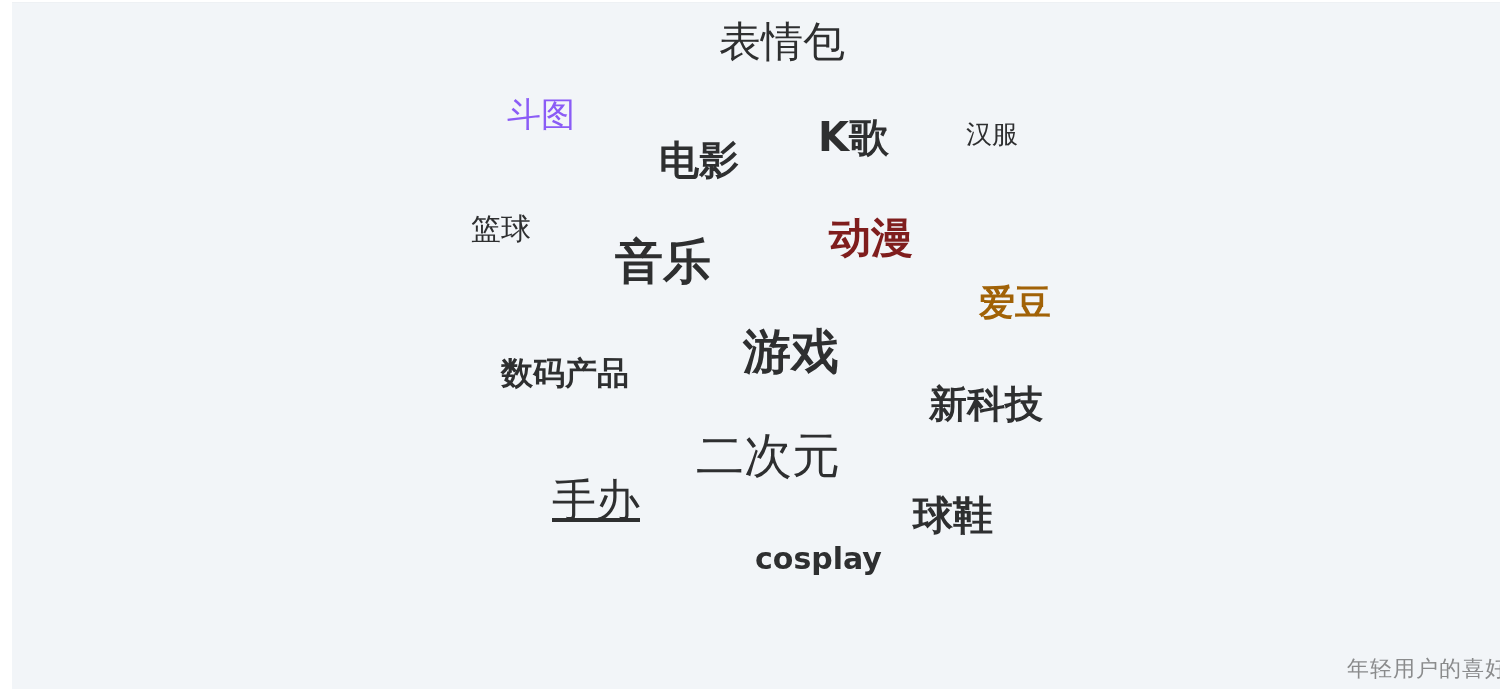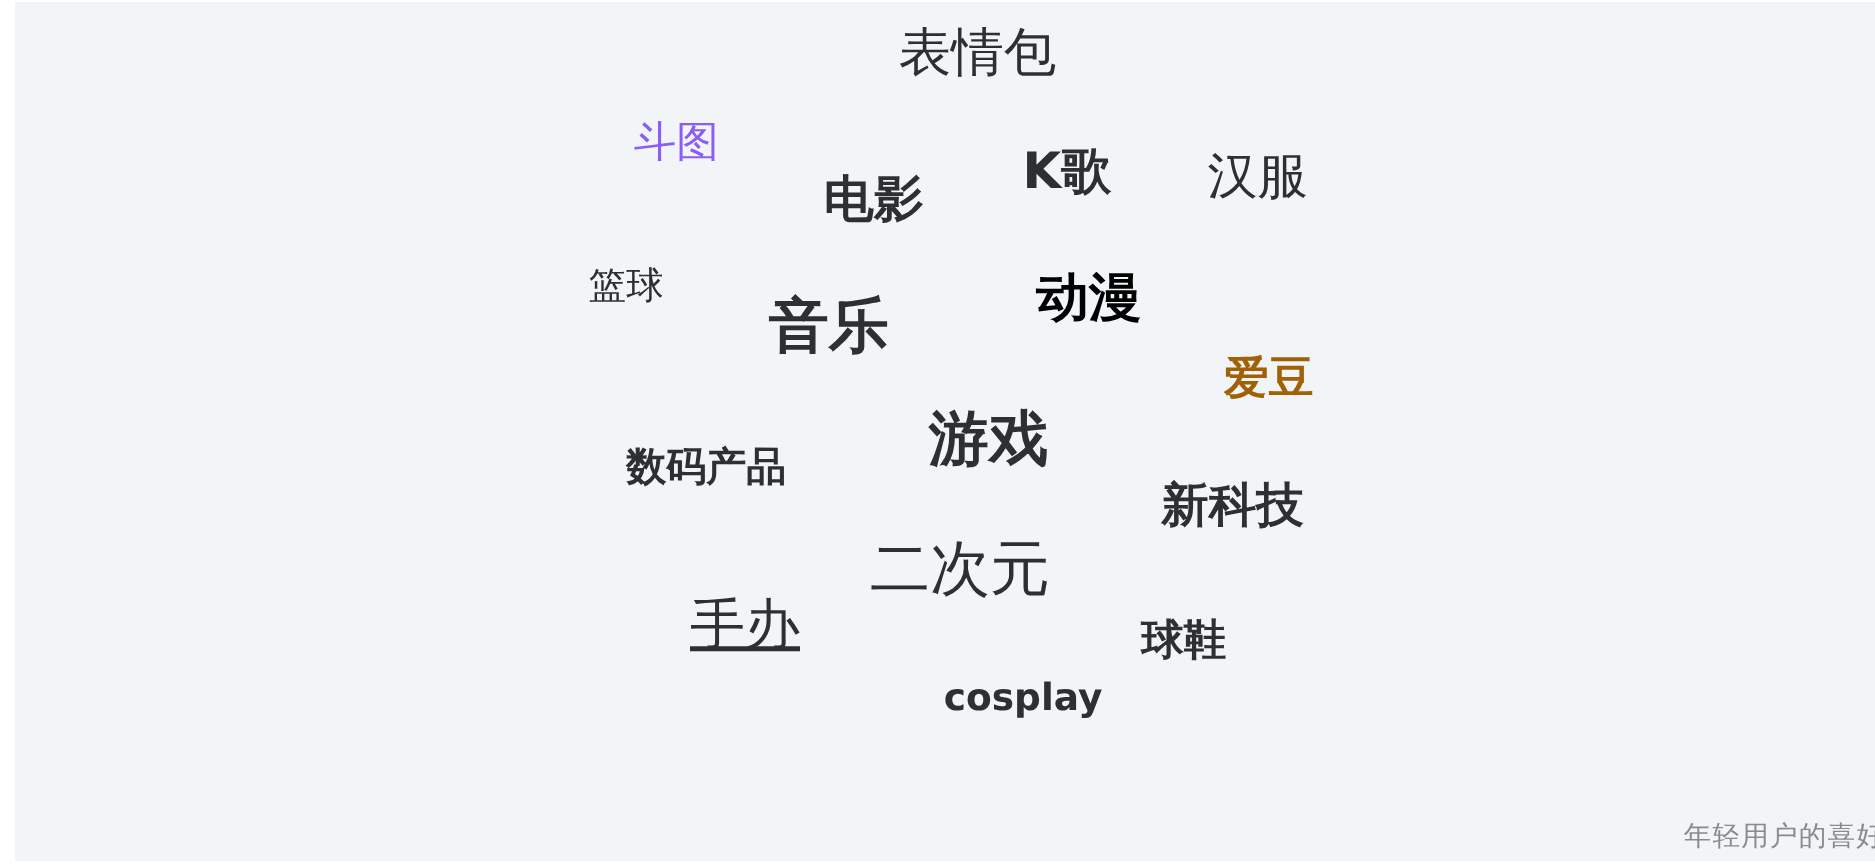--- a/index.html
+++ b/index.html
@@ -34,27 +34,27 @@
 </style>
 </head>
 <body>
 
 <div class="panel" style="background: rgb(242, 245, 248);">
   <div id="cloud">
     <span class="word" style="left: 707px; top: 18px; font-size: 42px; color: rgb(46, 47, 48);">表情包</span>
     <span class="word" style="left: 495px; top: 94px; font-size: 34px; color: #8b5cf6;">斗图</span>
     <span class="word bold" style="left: 647px; top: 137px; font-size: 40px; color: rgb(46, 47, 48);">电影</span>
     <span class="word bold" style="left: 806px; top: 114px; font-size: 40px; color: rgb(46, 47, 48); text-align: center;">K歌</span>
-    <span class="word" style="left: 954px; top: 118px; font-size: 40px; color: rgb(46, 47, 48);">汉服</span>
+    <span class="word" style="left: 954px; top: 118px; font-size: 26px; color: rgb(46, 47, 48);">汉服</span>
     <span class="word" style="left: 459px; top: 211px; font-size: 30px; color: rgb(46, 47, 48);">篮球</span>
     <span class="word bold" style="left: 603px; top: 234px; font-size: 48px; color: rgb(46, 47, 48);">音乐</span>
-    <span class="word bold" style="left: 817px; top: 214px; font-size: 42px; color: #000000;">动漫</span>
+    <span class="word bold" style="left: 817px; top: 214px; font-size: 42px; color: #7f1d1d;">动漫</span>
     <span class="word bold" style="left: 967px; top: 282px; font-size: 36px; color: #a16207;">爱豆</span>
     <span class="word bold" style="left: 731px; top: 324px; font-size: 48px; color: rgb(46, 47, 48);">游戏</span>
     <span class="word bold" style="left: 489px; top: 354px; font-size: 32px; color: rgb(46, 47, 48);">数码产品</span>
     <span class="word bold" style="left: 917px; top: 382px; font-size: 38px; color: rgb(46, 47, 48);">新科技</span>
     <span class="word" style="left: 684px; top: 428px; font-size: 48px; color: rgb(46, 47, 48);">二次元</span>
     <span class="word" style="left: 540px; top: 475px; font-size: 44px; color: rgb(46, 47, 48); text-decoration: underline;">手办</span>
-    <span class="word bold" style="left: 901px; top: 492px; font-size: 34px; color: rgb(46, 47, 48);">球鞋</span>
+    <span class="word bold" style="left: 901px; top: 492px; font-size: 40px; color: rgb(46, 47, 48);">球鞋</span>
     <span class="word bold" style="left: 743px; top: 541px; font-size: 30px; color: rgb(46, 47, 48);">cosplay</span>
   </div>
   <div class="caption">年轻用户的喜好</div>
 </div>
 
 </body></html>

